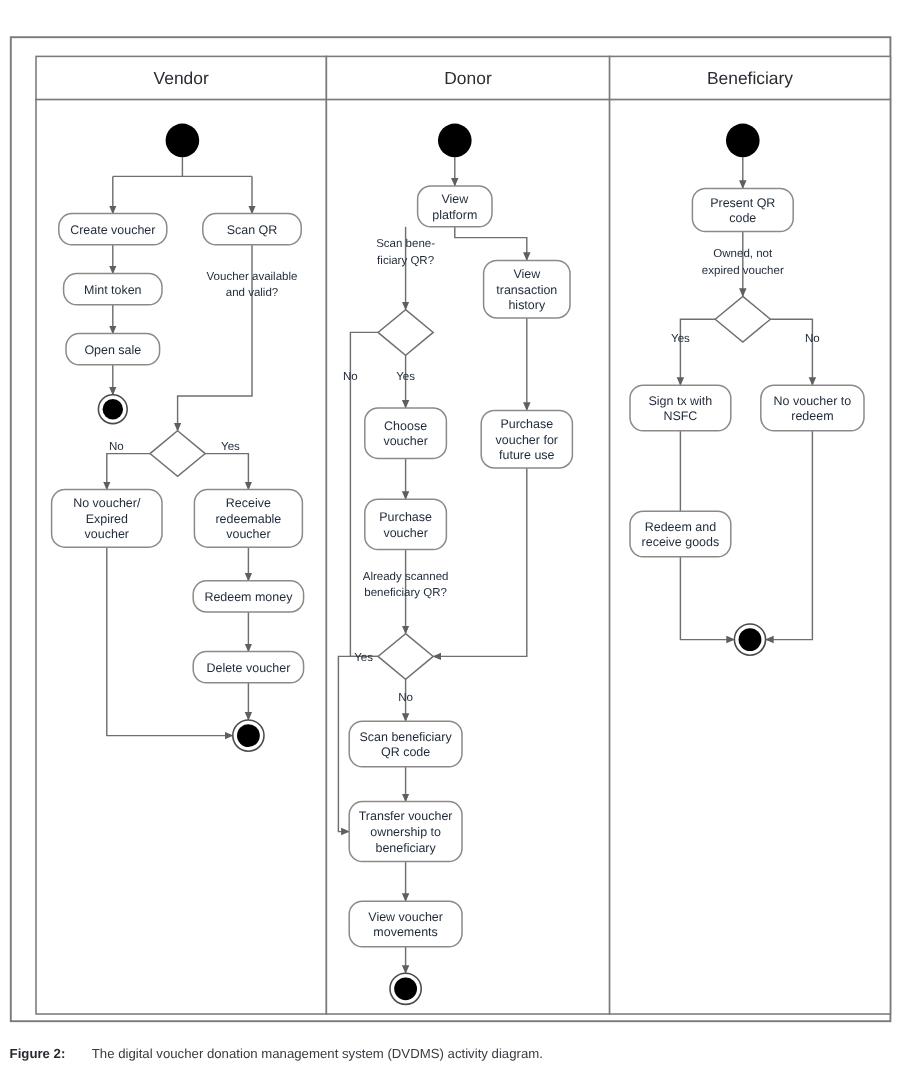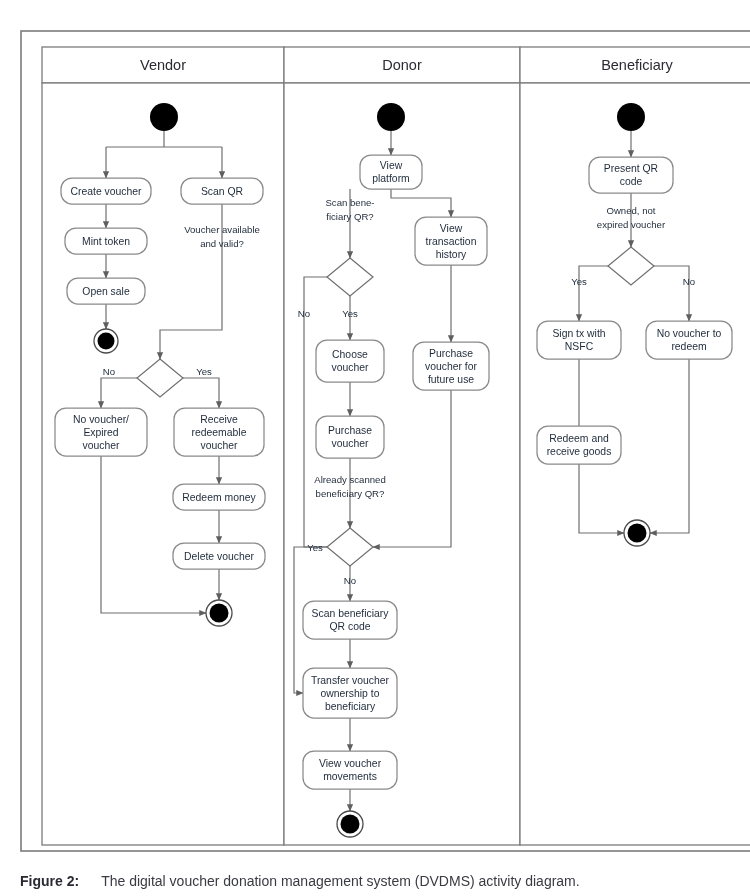--- a/index.html
+++ b/index.html
@@ -9,21 +9,21 @@
   }
   body {
     width: 750px;
     height: 896px;
     font-family: "Liberation Sans", sans-serif;
     position: relative;
     overflow: hidden;
   }
   #figure-root {
     position: absolute;
-    left: 12px; top: 0;
+    left: 0; top: 0;
     width: 612px;
     height: 896px;
   }
   svg#diagram {
     position: absolute;
     left: 0; top: 0;
     display: block;
   }
   .lane-frame-outer {
     fill: none;
@@ -80,21 +80,21 @@
   .node-final-dot {
     fill: #000000;
     stroke: none;
   }
   .caption {
     position: absolute;
     left: 8px;
     top: 873px;
     width: 735px;
     font-family: "Liberation Sans", sans-serif;
-    font-size: 14px;
+    font-size: 11px;
     color: #3a3a42;
     white-space: nowrap;
   }
   .caption b {
     font-weight: bold;
     color: #2a2a33;
   }
   .caption .cap-text {
     display: inline-block;
     margin-left: 22px;

